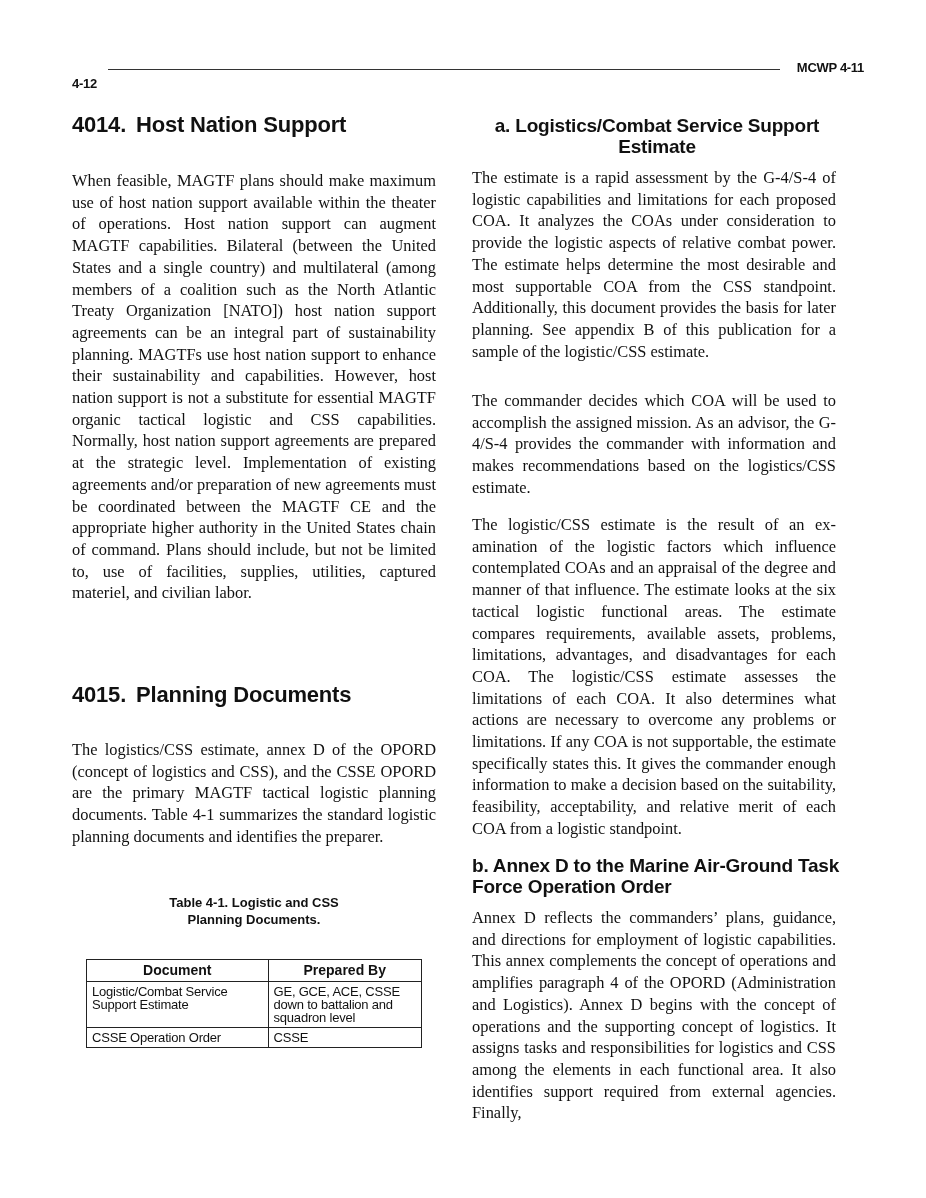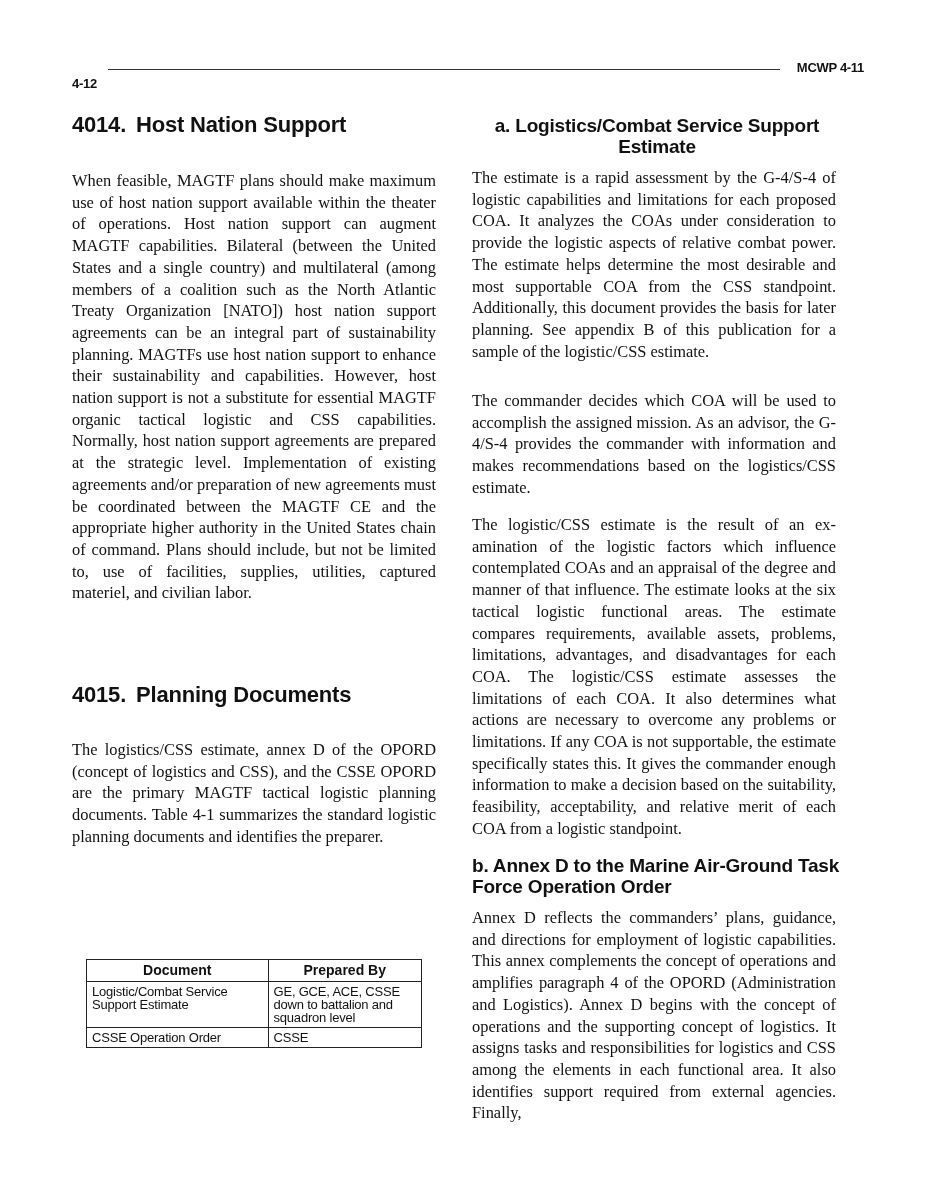--- a/index.html
+++ b/index.html
@@ -40,20 +40,22 @@
 <p class="body abs" style="left:72px; top:170px; width:364px;">When feasible, MAGTF plans should make maxi­mum use of host nation support available within the theater of operations. Host nation support can augment MAGTF capabilities. Bilateral (between the United States and a single country) and multi­lateral (among members of a coalition such as the North Atlantic Treaty Organization [NATO]) host nation support agreements can be an integral part of sustainability planning. MAGTFs use host na­tion support to enhance their sustainability and capabilities. However, host nation support is not a substitute for essential MAGTF organic tactical logistic and CSS capabilities. Normally, host nation support agreements are prepared at the strategic level. Implementation of existing agreements and/or preparation of new agreements must be coordinated between the MAGTF CE and the appropriate higher authority in the United States chain of command. Plans should include, but not be limited to, use of facilities, supplies, utilities, captured materiel, and civilian labor.</p>
 
 <div class="abs" style="left:72px; top:682px; width:364px;">
   <h1 class="sec">
     <span class="num">4015.</span><span>Planning Documents</span>
   </h1>
 </div>
 <p class="body abs" style="left:72px; top:739px; width:364px;">The logistics/CSS estimate, annex D of the OPORD (concept of logistics and CSS), and the CSSE OPORD are the primary MAGTF tactical logistic planning documents. Table 4-1 summa­rizes the standard logistic planning documents and identifies the preparer.</p>
 
 <div class="abs tbl-caption" style="left:86px; top:894px; width:336px;">
+  <div>Table 4-1. Logistic and CSS</div>
+  <div>Planning Documents.</div>
 </div>
 
 <div class="abs" style="left:86px; top:959px;">
   <table class="doc">
     <colgroup>
         <col style="width:182px">
         <col style="width:154px">
       </colgroup>
     <thead>
       <tr>

